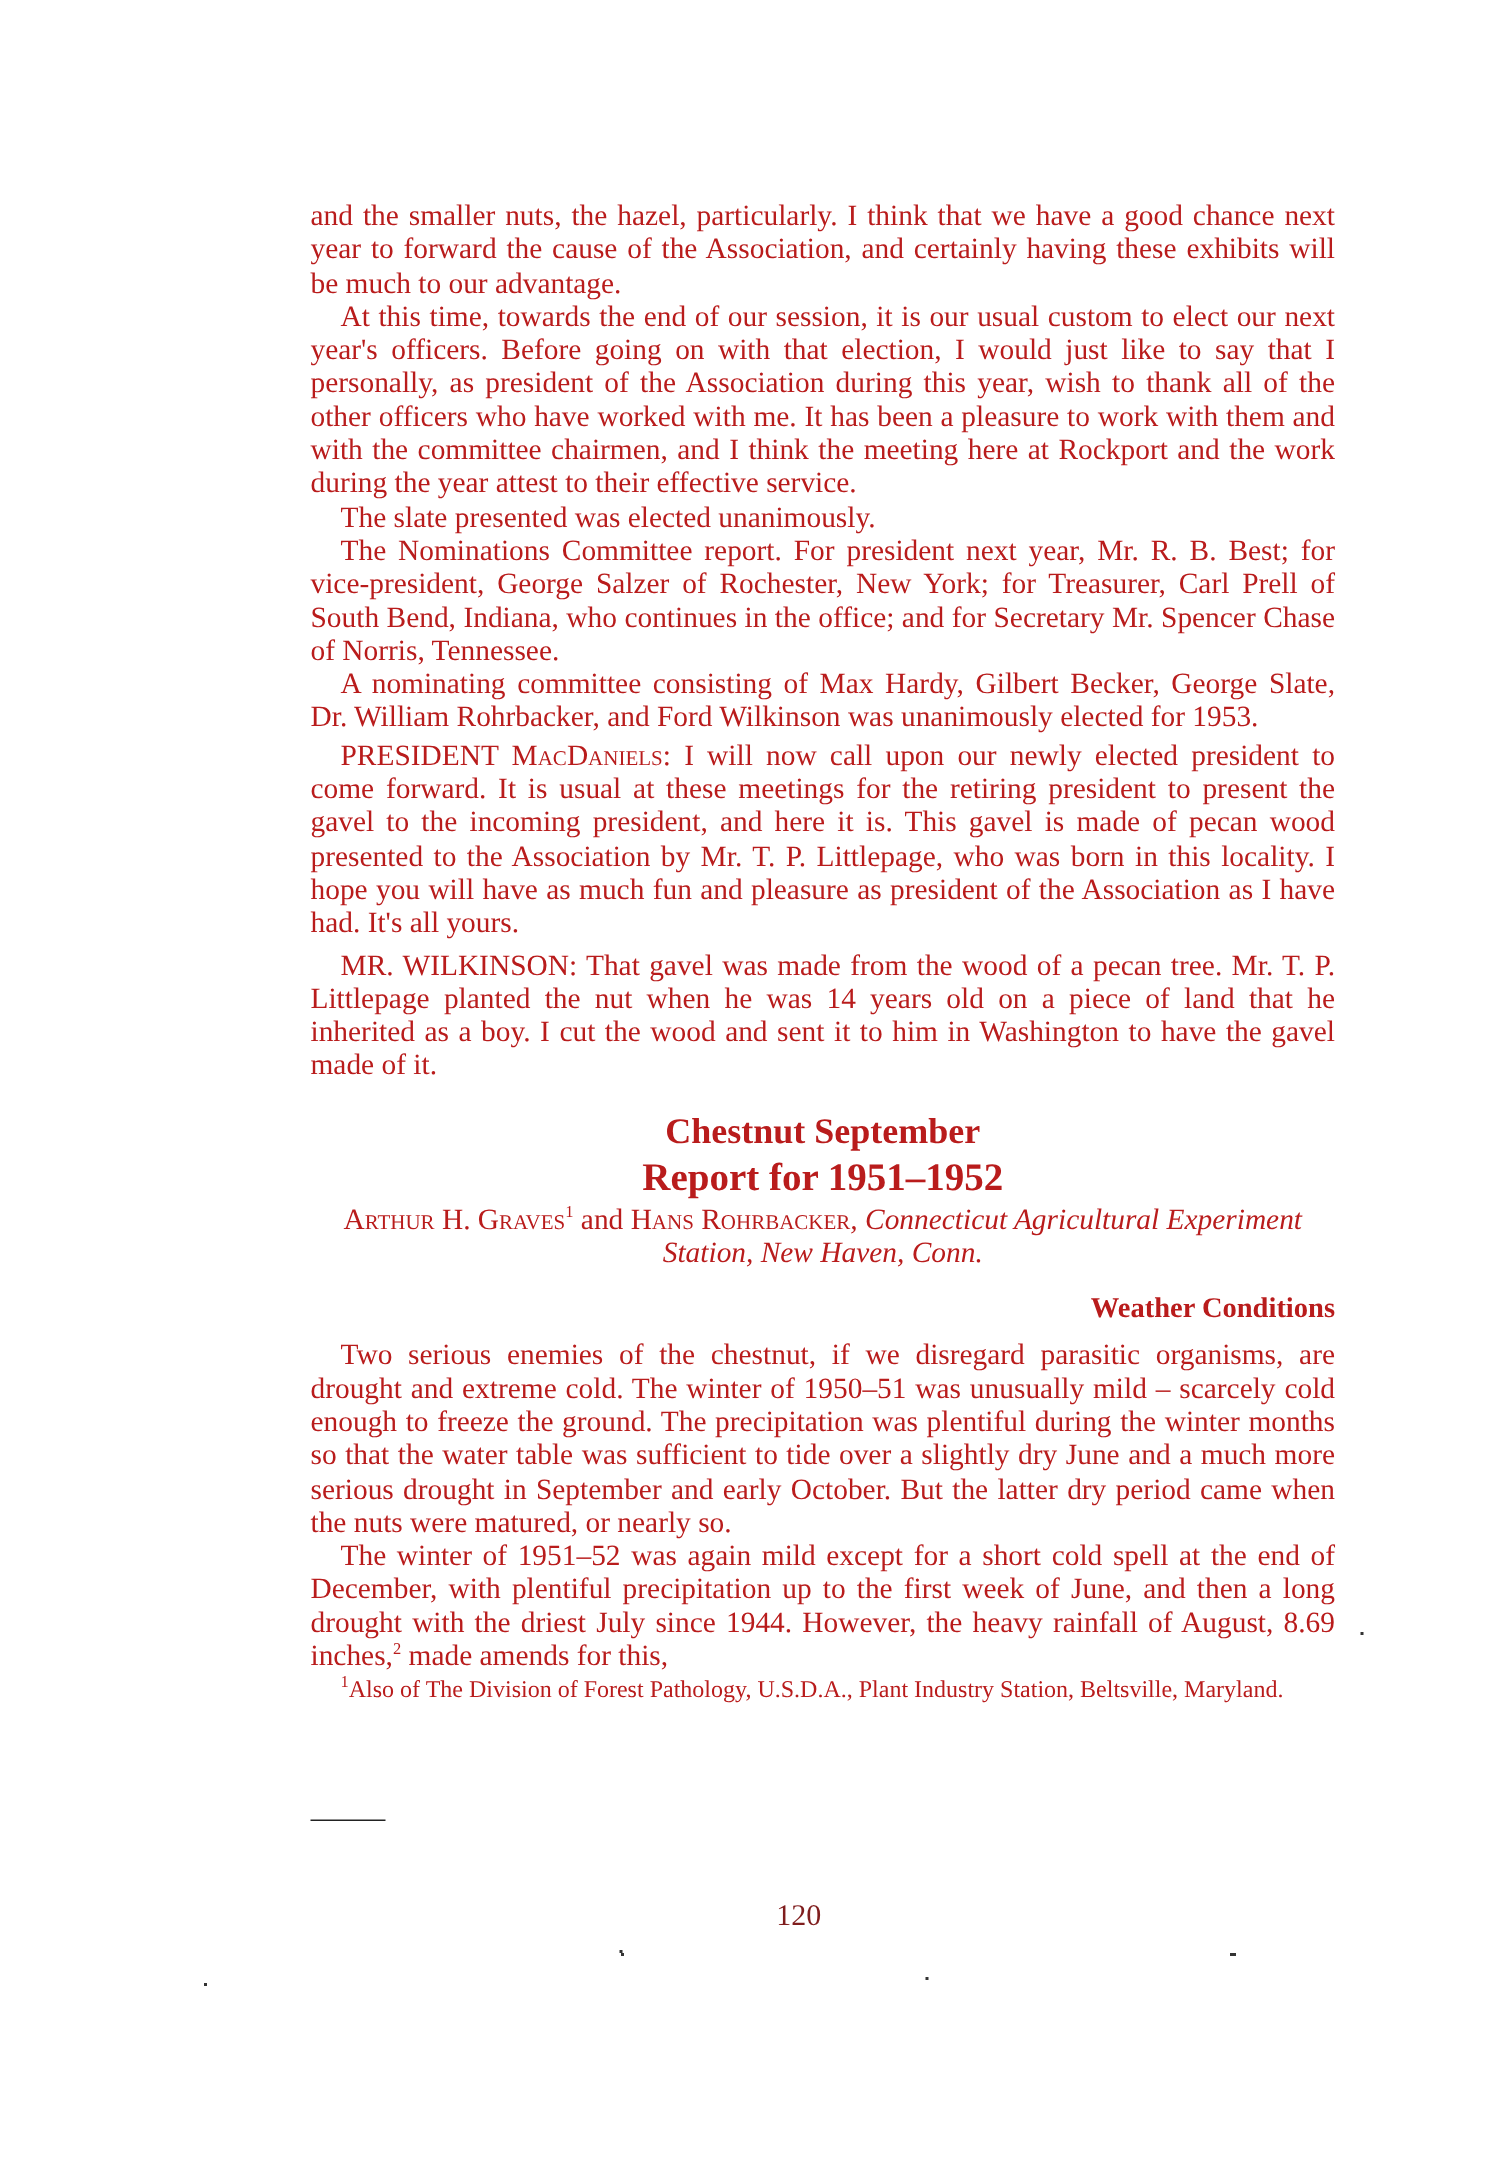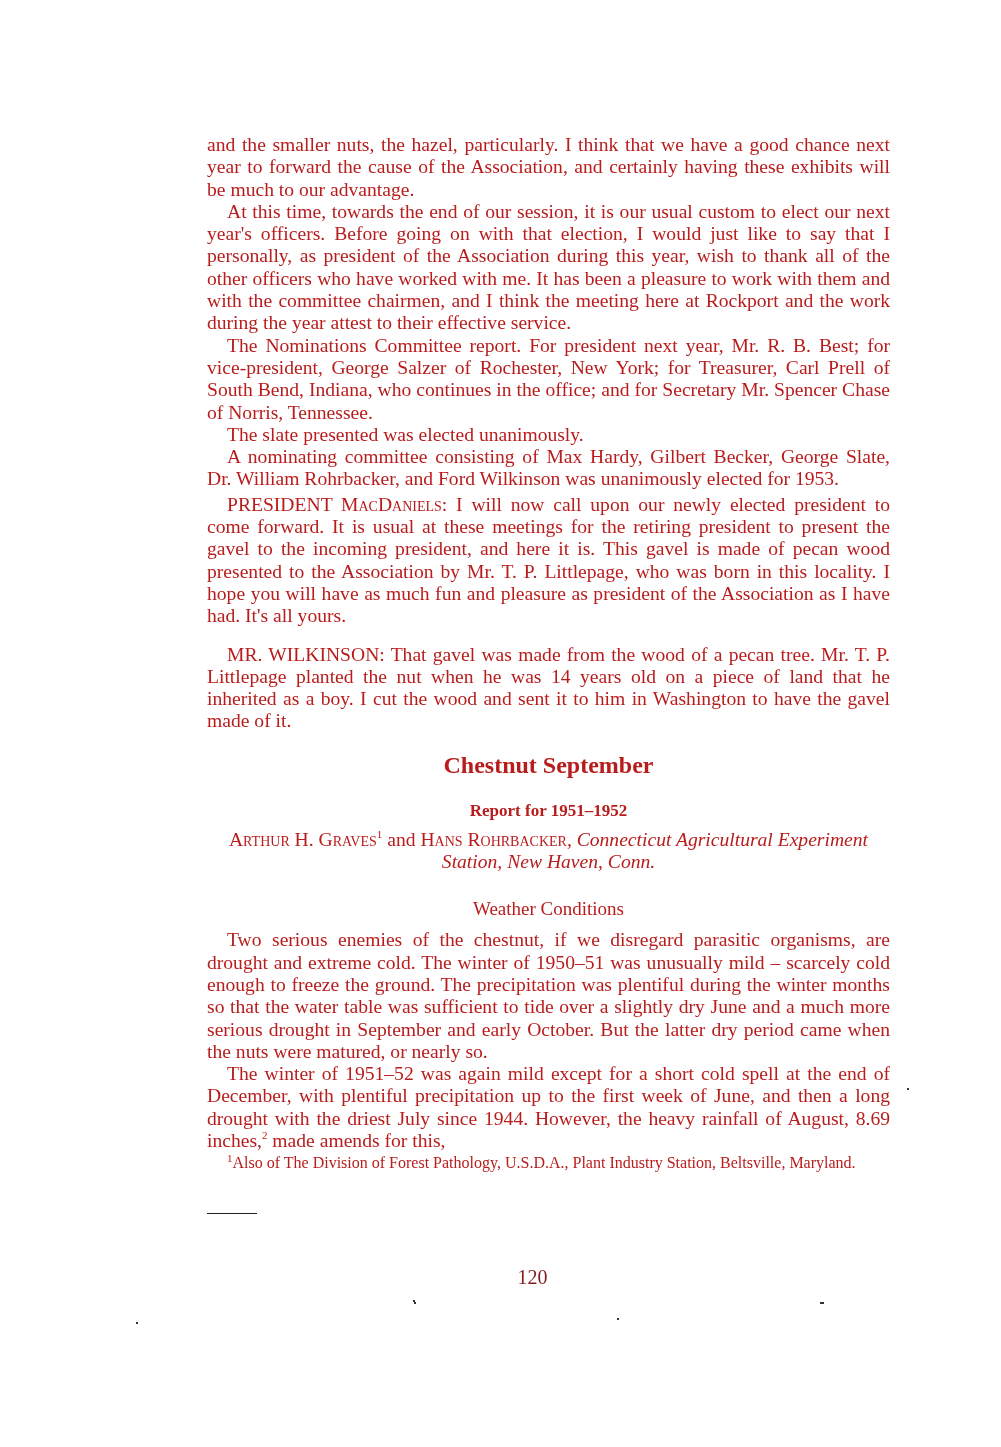--- a/index.html
+++ b/index.html
@@ -7,44 +7,44 @@
   .page {
     position: absolute; left: 207px; top: 134px; width: 683px;
     font-family: "Liberation Serif", "DejaVu Serif", serif;
     color: #b91c1c; font-size: 19.6px; line-height: 22.3px;
   }
   .p { margin: 0; text-align: justify; text-align-last: left; hyphens: manual; }
   .p.indent { text-indent: 20px; }
   .sc { font-variant: small-caps; }
   em { font-style: italic; }
   .h1 { text-align: center; font-weight: bold; font-size: 24px; line-height: 28px; margin: 18px 0 0 0; }
-  .h2 { text-align: center; font-weight: bold; font-size: 17px; line-height: 24px; margin: 20px 0 0 0; }
+  .h2 { text-align: center; font-weight: bold; font-size: 26px; line-height: 24px; margin: 4px 0 0 0; }
   .authors { text-align: center; margin: 6px 0 0 0; font-size: 19.6px; line-height: 22.3px; }
-  .h3 { text-align: center; font-weight: normal; font-size: 19px; line-height: 24px; margin: 24px 0 8px 0; }
+  .h3 { text-align: right; font-weight: bold; font-size: 19px; line-height: 24px; margin: 14px 0 8px 0; }
   .fn { margin: 0; font-size: 16px; line-height: 22px; text-align: justify; text-align-last: left; }
   .fn.indent { text-indent: 20px; }
   .fn-rule { position: absolute; left: 207px; top: 1213px; width: 50px; height: 1px; background: #222; }
   .pagenum { position: absolute; left: 0; width: 1001px; top: 1266px; text-align: center;
     font-family: "Liberation Serif", "DejaVu Serif", serif; font-size: 20px; color: #7f1d1d; margin-left: 32px; }
   .speck { position: absolute; width: 2px; height: 2px; background: #333; }
   sup { font-size: 11px; line-height: 0; vertical-align: super; }
 </style>
 </head>
 <body>
 
 <div class="page">
   <p class="p">and the smaller nuts, the hazel, particularly. I think that we have a good chance next year to forward the cause of the Association, and certainly having these exhibits will be much to our advantage.</p>
   <p class="p indent">At this time, towards the end of our session, it is our usual custom to elect our next year's officers. Before going on with that election, I would just like to say that I personally, as president of the Association during this year, wish to thank all of the other officers who have worked with me. It has been a pleasure to work with them and with the com­mittee chairmen, and I think the meeting here at Rockport and the work during the year attest to their effective service.</p>
+  <p class="p indent">The slate presented was elected unanimously.</p>
   <p class="p indent">The Nominations Committee report. For president next year, Mr. R. B. Best; for vice-president, George Salzer of Rochester, New York; for Treasurer, Carl Prell of South Bend, Indiana, who continues in the office; and for Secretary Mr. Spencer Chase of Norris, Tennessee.</p>
-  <p class="p indent">The slate presented was elected unanimously.</p>
   <p class="p indent">A nominating committee consisting of Max Hardy, Gilbert Becker, George Slate, Dr. William Rohrbacker, and Ford Wilkinson was unani­mously elected for 1953.</p>
 
   <p class="p indent" style="margin-top:3px"><span>PRESIDENT </span><span class="sc">MacDaniels</span><span>: I will now call upon our newly elected president to come forward. It is usual at these meetings for the retiring president to present the gavel to the incoming president, and here it is. This gavel is made of pecan wood presented to the Association by Mr. T. P. Littlepage, who was born in this locality. I hope you will have as much fun and pleasure as president of the Association as I have had. It's all yours.</span></p>
 
-  <p class="p indent" style="margin-top:16px"><span>MR. WILKINSON</span><span>:  That gavel was made from the wood of a pecan tree. Mr. T. P. Littlepage planted the nut when he was 14 years old on a piece of land that he inherited as a boy. I cut the wood and sent it to him in Washington to have the gavel made of it.</span></p>
+  <p class="p indent" style="margin-top:6px"><span>MR. WILKINSON</span><span>:  That gavel was made from the wood of a pecan tree. Mr. T. P. Littlepage planted the nut when he was 14 years old on a piece of land that he inherited as a boy. I cut the wood and sent it to him in Washington to have the gavel made of it.</span></p>
 
   <div class="h1">Chestnut September</div>
   <div class="h2">Report for 1951–1952</div>
   <div class="authors"><span class="sc">Arthur H. Graves</span><sup>1</sup><span> and </span><span class="sc">Hans Rohrbacker</span><em>, Connecticut Agricultural Experiment Station, New Haven, Conn.</em></div>
   <div class="h3">Weather Conditions</div>
 
   <p class="p indent">Two serious enemies of the chestnut, if we disregard parasitic organ­isms, are drought and extreme cold. The winter of 1950–51 was un­usually mild – scarcely cold enough to freeze the ground. The precipi­tation was plentiful during the winter months so that the water table was sufficient to tide over a slightly dry June and a much more serious drought in September and early October. But the latter dry period came when the nuts were matured, or nearly so.</p>
   <p class="p indent"><span>The winter of 1951–52 was again mild except for a short cold spell at the end of December, with plentiful precipitation up to the first week of June, and then a long drought with the driest July since 1944. How­ever, the heavy rainfall of August, 8.69 inches,</span><sup>2</sup><span> made amends for this,</span></p>
 
   <p class="fn indent"><sup>1</sup><span>Also of The Division of Forest Pathology, U.S.D.A., Plant Industry Station, Belts­ville, Maryland.</span></p>

